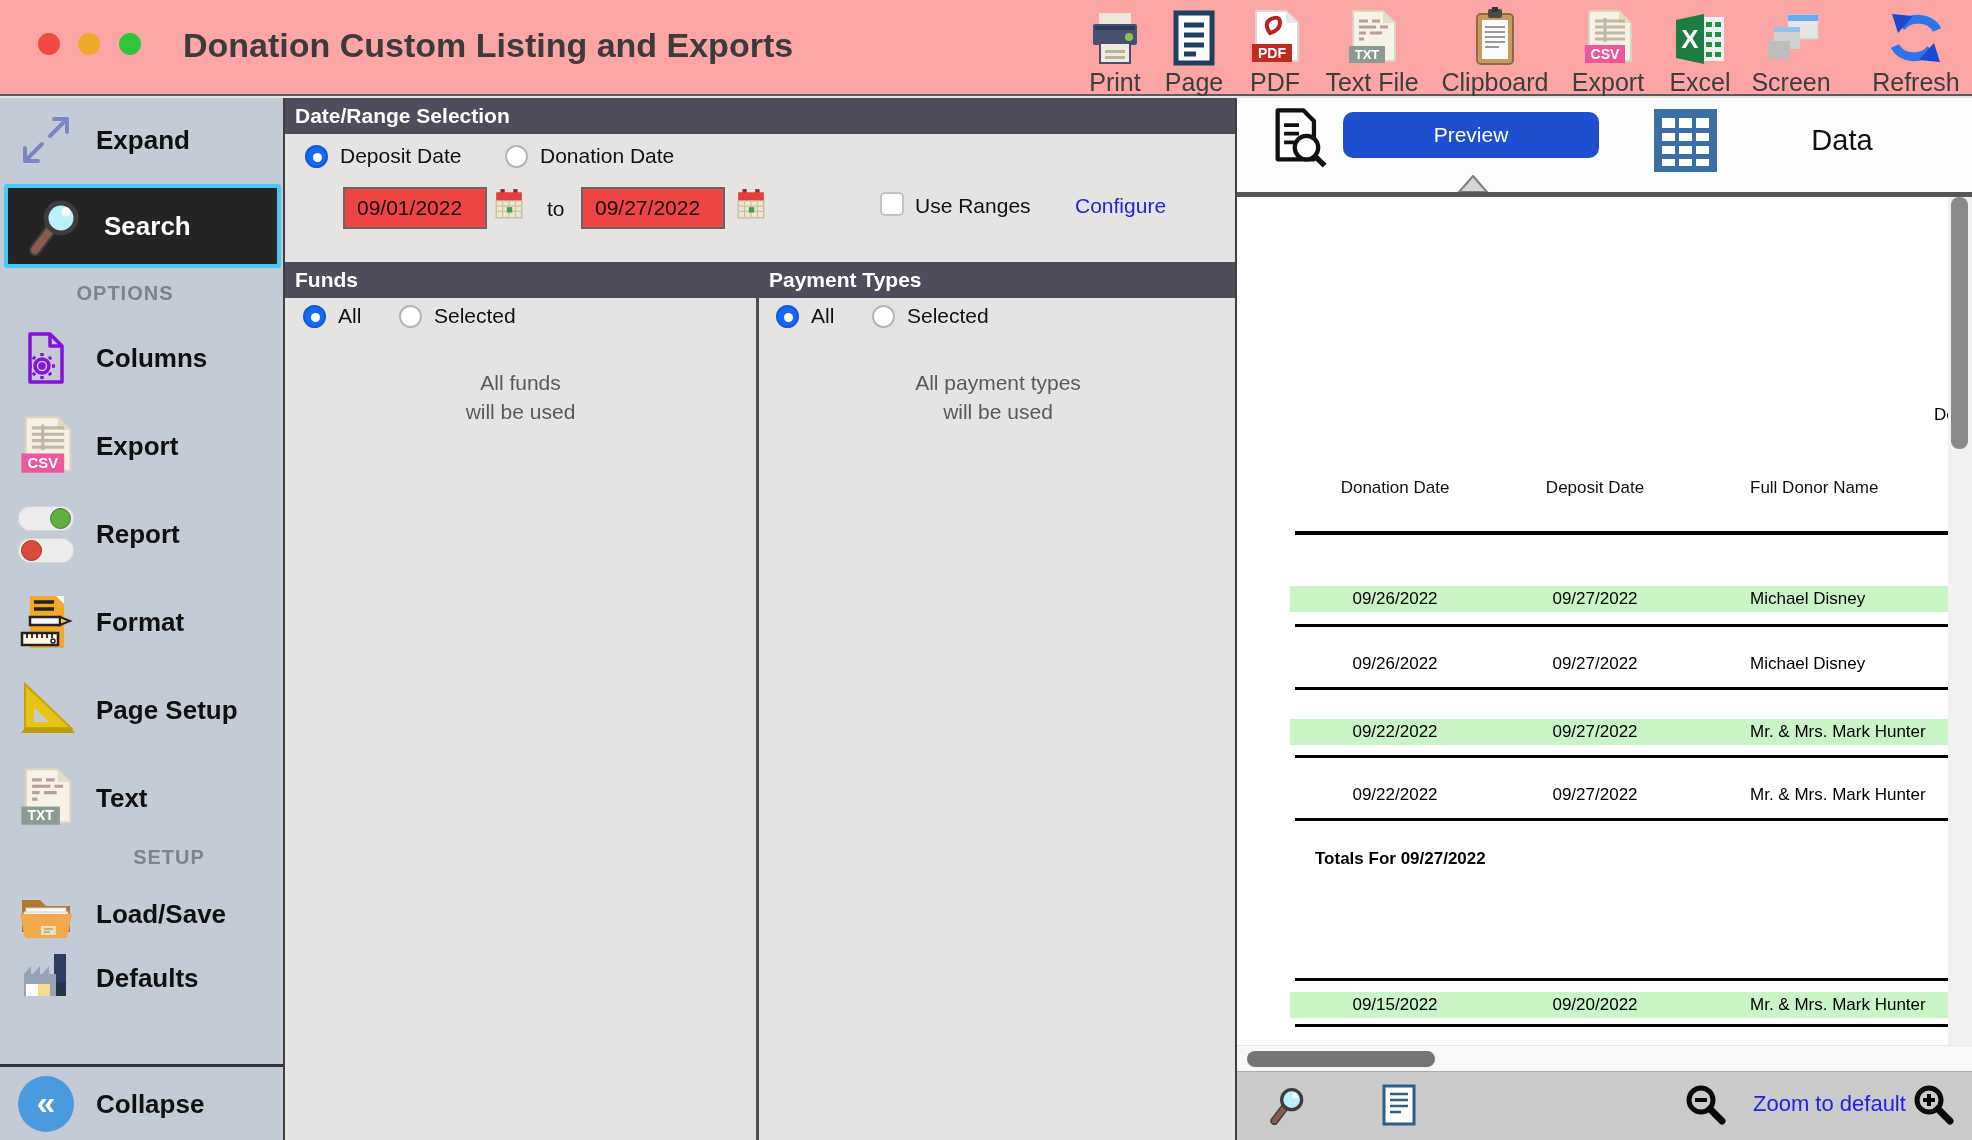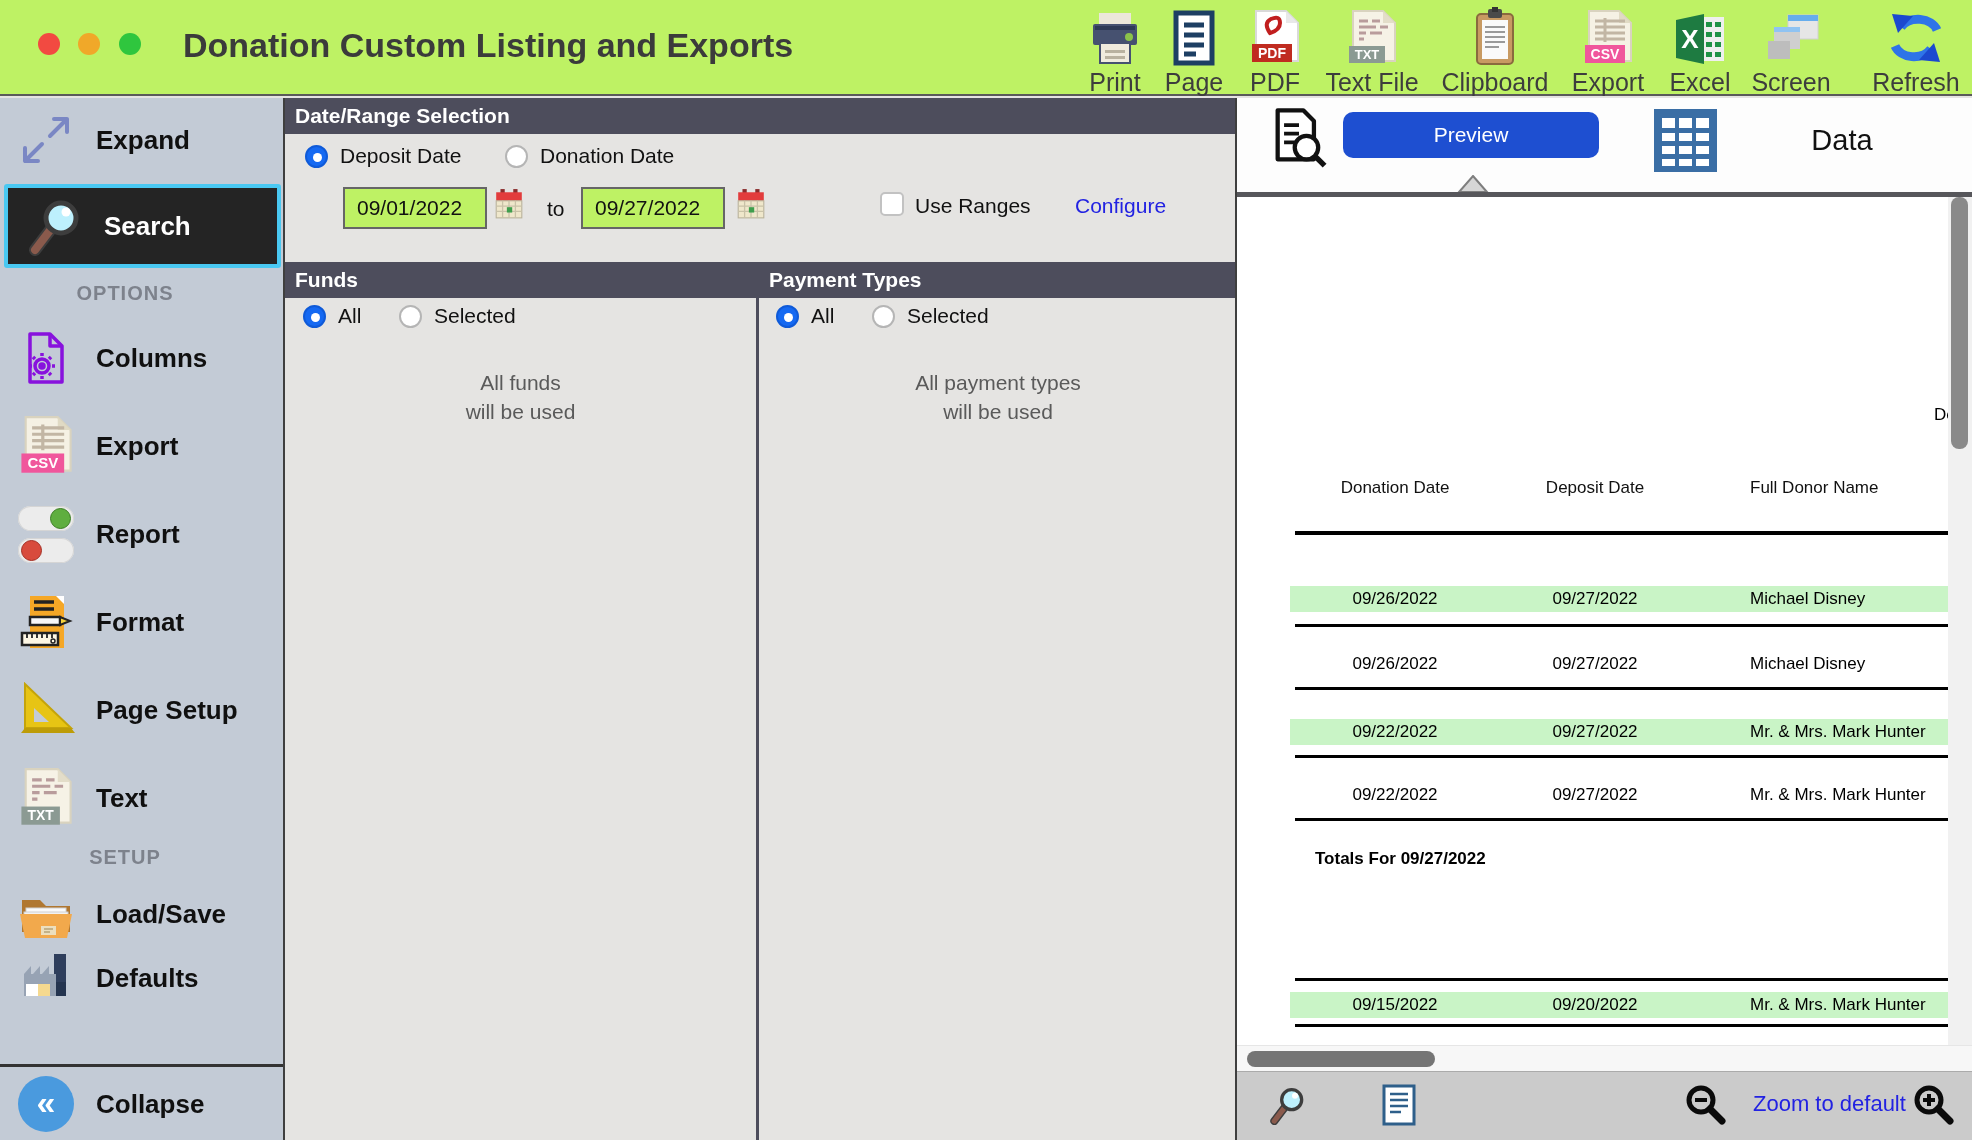--- a/index.html
+++ b/index.html
@@ -1,20 +1,20 @@
 <!DOCTYPE html>
 <html><head>
 <meta charset="utf-8">
 <style>
   html,body{margin:0;padding:0;}
   body{width:1972px;height:1140px;position:relative;overflow:hidden;
        font-family:"Liberation Sans",sans-serif;background:#e5e4e2;-webkit-font-smoothing:antialiased;}
   .abs{position:absolute;}
   
-  .titlebar{position:absolute;left:0;top:0;width:1972px;height:96px;background:#bef264;border-bottom:2px solid #5a5a5a;box-sizing:border-box;}
+  .titlebar{position:absolute;left:0;top:0;width:1972px;height:96px;background:#fca5a5;border-bottom:2px solid #5a5a5a;box-sizing:border-box;}
   .tlight{position:absolute;top:33px;width:22px;height:22px;border-radius:50%;}
   .wtitle{position:absolute;left:183px;top:26px;font-size:34px;font-weight:700;color:#3b3b3b;white-space:nowrap;}
   .tb-btn{position:absolute;top:5px;width:110px;height:88px;text-align:center;cursor:default;}
   .tb-ic{height:62px;display:flex;align-items:flex-end;justify-content:center;}
   .tb-lbl{font-size:25px;color:#3d3d3d;margin-top:1px;white-space:nowrap;}
   
   .sidebar{position:absolute;left:0;top:98px;width:285px;height:1042px;background:#c3cbd6;border-right:2px solid #3f3f3f;box-sizing:border-box;}
   .sb-item{position:absolute;left:0;width:283px;height:80px;display:flex;align-items:center;}
   .sb-icon{width:64px;margin-left:14px;display:flex;justify-content:center;align-items:center;flex:none;}
   .sb-label{margin-left:18px;font-size:26px;font-weight:700;color:#101010;white-space:nowrap;}
@@ -27,21 +27,21 @@
   .toggle.on .knob{right:3px;background:#5fae3f;border:1px solid #3c7d24;box-sizing:border-box;}
   .toggle.off .knob{left:3px;background:#d84b3d;border:1px solid #a52f24;box-sizing:border-box;}
   .collapse-circle{width:56px;height:56px;border-radius:50%;background:#4a9ade;color:#fff;display:flex;align-items:center;justify-content:center;font-size:34px;font-weight:700;line-height:1;padding-bottom:4px;box-sizing:border-box;}
   
   .main{position:absolute;left:285px;top:98px;width:952px;height:1042px;background:#e5e4e2;border-right:2px solid #3f3f3f;box-sizing:border-box;}
   .bar-header{background:#4d4d5c;color:#fff;font-size:21px;font-weight:600;display:flex;align-items:center;padding-left:10px;box-sizing:border-box;height:36px;}
   .radio{width:23px;height:23px;border-radius:50%;background:#fff;border:2px solid #b5b5b5;box-sizing:border-box;display:inline-block;flex:none;}
   .radio.on{background:#1569f2;border-color:#0f5ad8;position:relative;}
   .radio.on::after{content:"";position:absolute;left:6px;top:6px;width:9px;height:9px;border-radius:50%;background:#fff;}
   .rgroup{position:absolute;display:flex;align-items:center;gap:12px;font-size:21px;color:#111;}
-  .dinput{position:absolute;width:144px;height:42px;background:#bef264;border:2px solid #666;font-size:21px;color:#111;padding:0 0 0 12px;box-sizing:border-box;font-family:"Liberation Sans",sans-serif;}
+  .dinput{position:absolute;width:144px;height:42px;background:#ef4444;border:2px solid #666;font-size:21px;color:#111;padding:0 0 0 12px;box-sizing:border-box;font-family:"Liberation Sans",sans-serif;}
   .toword{position:absolute;font-size:21px;color:#111;}
   .checkbox{position:absolute;width:24px;height:24px;background:#fff;border:2px solid #c2c2c2;border-radius:5px;box-sizing:border-box;}
   .cblabel{position:absolute;font-size:21px;color:#111;}
   .link{position:absolute;font-size:21px;color:#2222e2;cursor:pointer;}
   .panel-note{position:absolute;text-align:center;font-size:21px;color:#5a5a5a;line-height:29px;}
   .vdivider{position:absolute;background:#4d4d5c;}
   
   .preview{position:absolute;left:1237px;top:98px;width:735px;height:1042px;background:#fdfdfd;}
   .tab-underline{position:absolute;left:0;top:94px;width:735px;height:5px;background:#57575b;}
   .pv-btn{position:absolute;left:106px;top:14px;width:256px;height:46px;border-radius:10px;background:#1e4fd1;color:#fff;font-size:21px;display:flex;align-items:center;justify-content:center;}
@@ -301,21 +301,21 @@
         <path d="M7,2 H37 L49,14 V52 H7 Z" fill="#f6f2e6" stroke="#d9d3bf" stroke-width="2"></path>
         <path d="M37,2 V14 H49 Z" fill="#e3ddc9"></path>
         <path d="M13,12 H22 M26,12 H34 M13,18 H30 M34,18 H42 M13,24 H20 M24,24 H36 M13,30 H18" stroke="#b99c9c" stroke-width="3"></path>
         <rect x="3" y="37" width="36" height="17" fill="#8b9a93"></rect>
         <text x="21" y="50" fill="#fff" font-size="13" font-weight="bold" text-anchor="middle">TXT</text>
       </svg>
     </span>
     <span class="sb-label">Text</span>
   </div>
 
-  <div class="sb-section" style="top:748px;">SETUP</div>
+  <div class="sb-section" style="top:748px;padding-left:44px;">SETUP</div>
 
   <div class="sb-item" style="top:776px;">
     <span class="sb-icon">
       <svg width="60" height="56" viewBox="0 0 60 56">
         <path d="M6,14 L24,14 L30,20 L54,20 L54,46 L6,46 Z" fill="#b07730"></path>
         <rect x="10" y="22" width="40" height="6" fill="#fafafa" stroke="#cfcfcf"></rect>
         <rect x="8" y="26" width="44" height="6" fill="#f2f2f2" stroke="#cfcfcf"></rect>
         <path d="M4,28 H56 L51,52 H9 Z" fill="#f2a94c"></path>
         <rect x="25" y="40" width="15" height="9" fill="#ecdfbe"></rect>
         <path d="M28,43 h9 M28,46 h6" stroke="#b5a478" stroke-width="1.5"></path>

